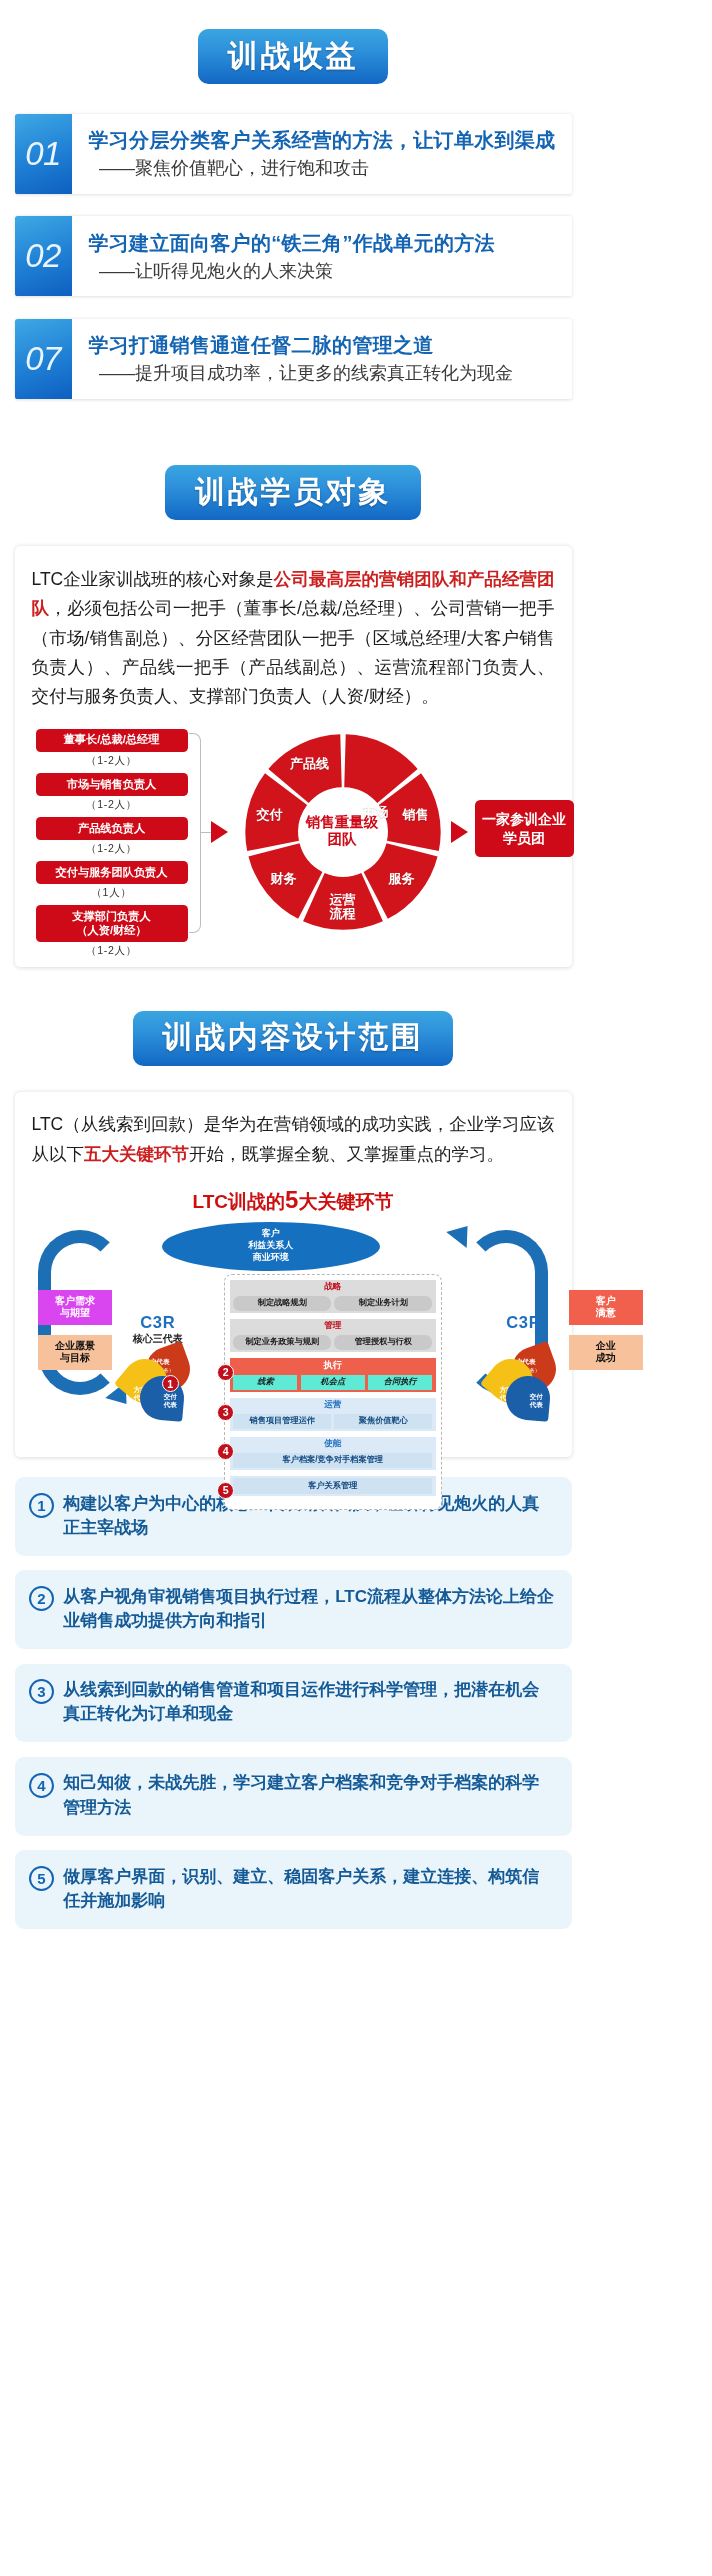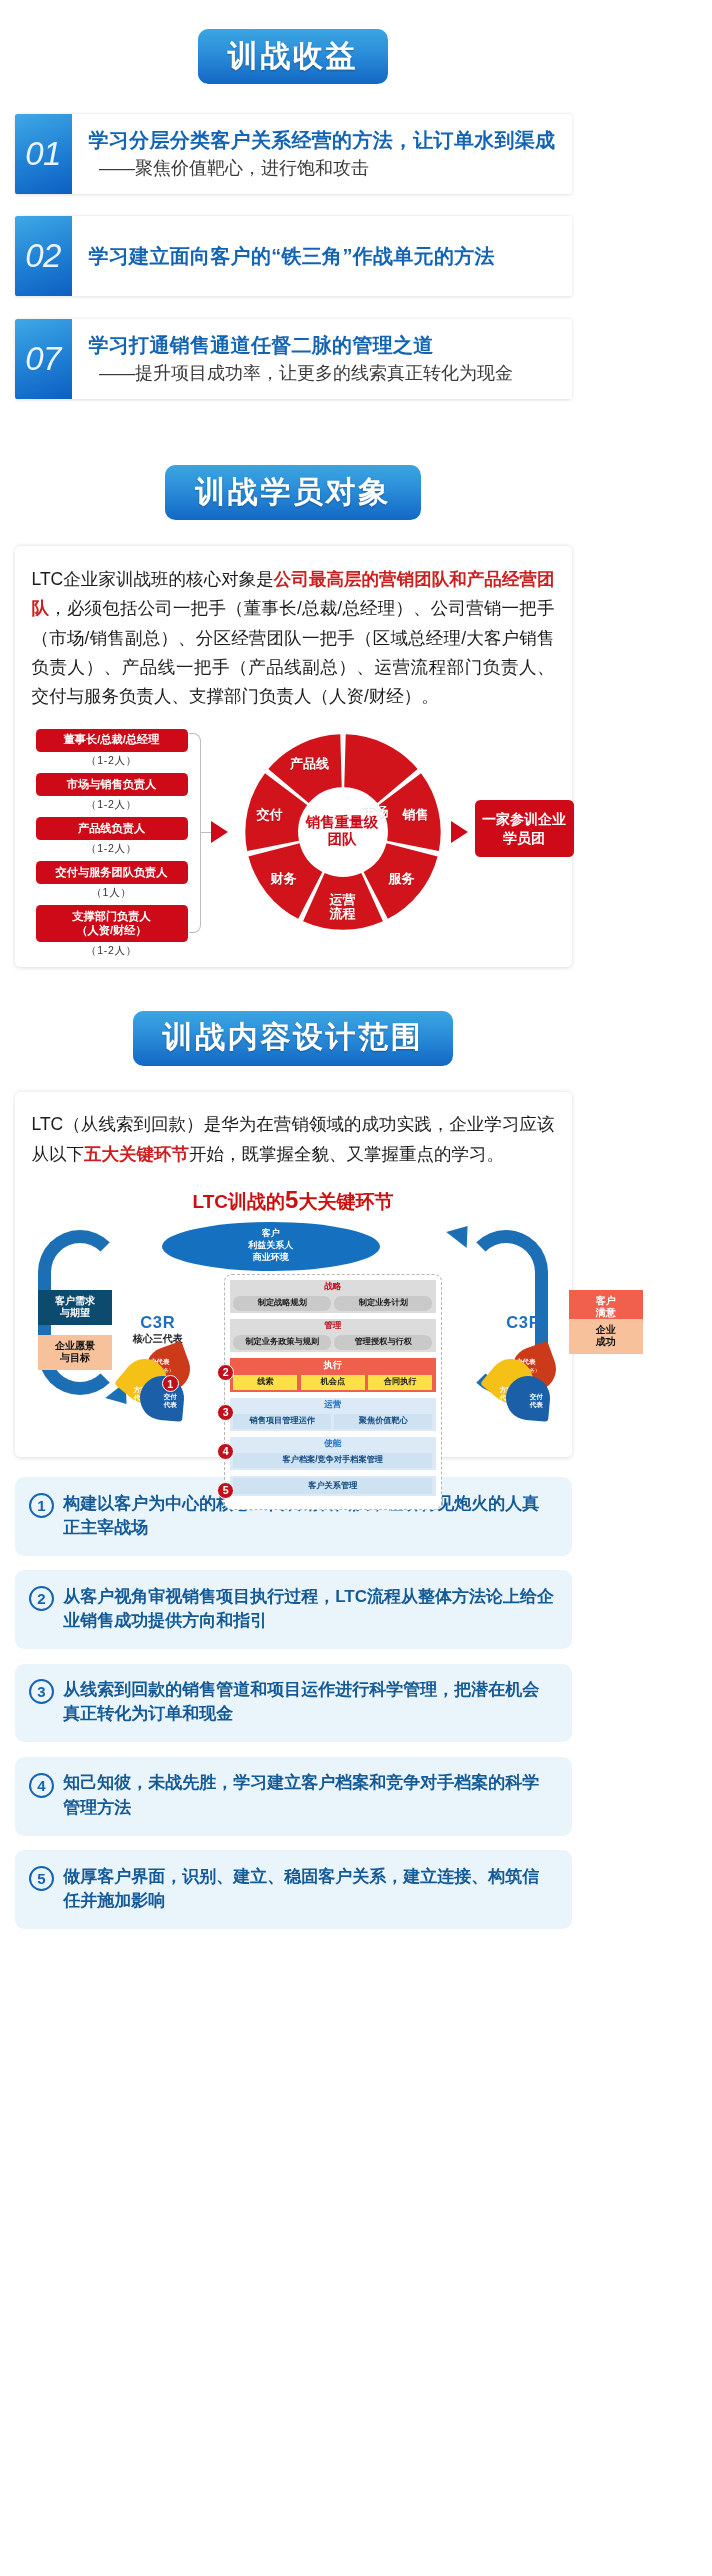--- a/index.html
+++ b/index.html
@@ -302,21 +302,21 @@
   .cellrow { display: flex; gap: 3.3px; padding: 2px 3.3px 2.6px 3.3px; }
   .cell {
     flex: 1;
     text-align: center;
     font-size: 8.2px;
     font-weight: bold;
     padding: 2.6px 1.3px;
     line-height: 1.2;
   }
   .cell-gray { background: #c9c9c9; color:#1a1a1a;border-radius:7px; }
-  .cell-peach { background: #fde047; color:#1a1a1a; }
+  .cell-peach { background: #5eead4; color:#1a1a1a;font-style:italic; }
   .cell-lblue { background: #cfe2f2; color:#134a80; }
 
   
   .kp-list { margin: 20px 14.5px 0 14.5px; }
   .kp-item {
     display: flex;
     align-items: flex-start;
     background: #eaf4fb;
     border-radius: 9.2px;
     padding: 14.5px 16px 16px 14.5px;
@@ -360,20 +360,21 @@
         <div class="benefit-num">01</div>
         <div class="benefit-body">
           <div class="benefit-title">学习分层分类客户关系经营的方法，让订单水到渠成</div>
           <div class="benefit-sub">——聚焦价值靶心，进行饱和攻击</div>
         </div>
       </div>
       <div class="benefit-row">
         <div class="benefit-num">02</div>
         <div class="benefit-body">
           <div class="benefit-title">学习建立面向客户的“铁三角”作战单元的方法</div>
+          <div class="benefit-sub">——让听得见炮火的人来决策</div>
         </div>
       </div>
       <div class="benefit-row">
         <div class="benefit-num">07</div>
         <div class="benefit-body">
           <div class="benefit-title">学习打通销售通道任督二脉的管理之道</div>
           <div class="benefit-sub">——提升项目成功率，让更多的线索真正转化为现金</div>
         </div>
       </div>
     </div>
@@ -456,26 +457,26 @@
       <div class="arrow-head arrow-down-l"></div>
       <div class="arrow-head arrow-up-r"></div>
 
       <div class="ltc-ellipse" id="ltc-ellipse">
           <div>客户</div>
           <div>利益关系人</div>
           <div>商业环境</div>
         </div>
 
       <div id="left-chips">
-          <div class="ltc-chip" style="left: 5.3px; top: 71px; background: #0c4a6e; color: rgb(255, 255, 255);">客户需求<br>与期望</div>
+          <div class="ltc-chip" style="left: 5.3px; top: 71px; background: #d946ef; color: rgb(255, 255, 255);">客户需求<br>与期望</div>
           <div class="ltc-chip" style="left: 5.3px; top: 116px; background: rgb(246, 193, 155); color: rgb(17, 17, 17);">企业愿景<br>与目标</div>
         </div>
       <div id="right-chips">
           <div class="ltc-chip" style="left: 536px; top: 71px; background: rgb(240, 96, 77); color: rgb(255, 255, 255);">客户<br>满意</div>
-          <div class="ltc-chip" style="left: 536px; top: 100px; background: rgb(246, 193, 155); color: rgb(17, 17, 17);">企业<br>成功</div>
+          <div class="ltc-chip" style="left: 536px; top: 116px; background: rgb(246, 193, 155); color: rgb(17, 17, 17);">企业<br>成功</div>
         </div>
 
       <div class="c3r" style="left:82px; top:94px;">
         <div class="c3r-t">C3R</div>
         <div class="c3r-s">核心三代表</div>
         <div class="triskel" id="triskel-left">
             <div class="tri-lobe lobe-r"></div>
             <div class="lobe-txt" style="left: 33px; top: 18.5px;">客户代表<br><span class="sm">（关系、商务）</span></div>
             <div class="tri-lobe lobe-y"></div>
             <div class="lobe-txt" style="left: 17px; top: 47px;">方案<br>代表</div>

